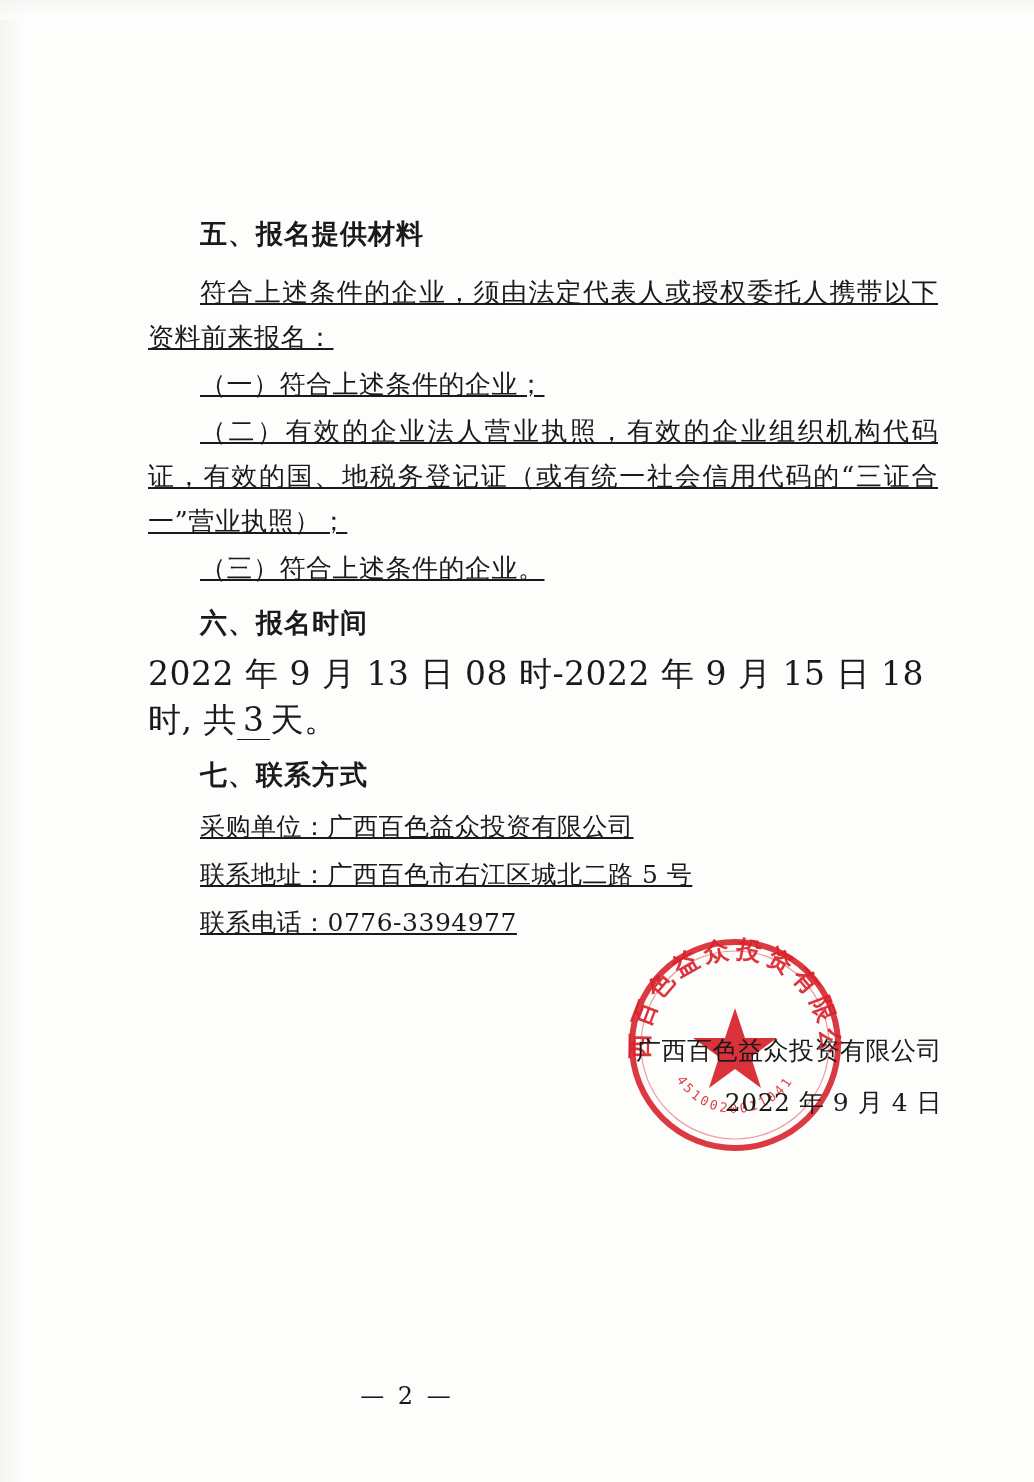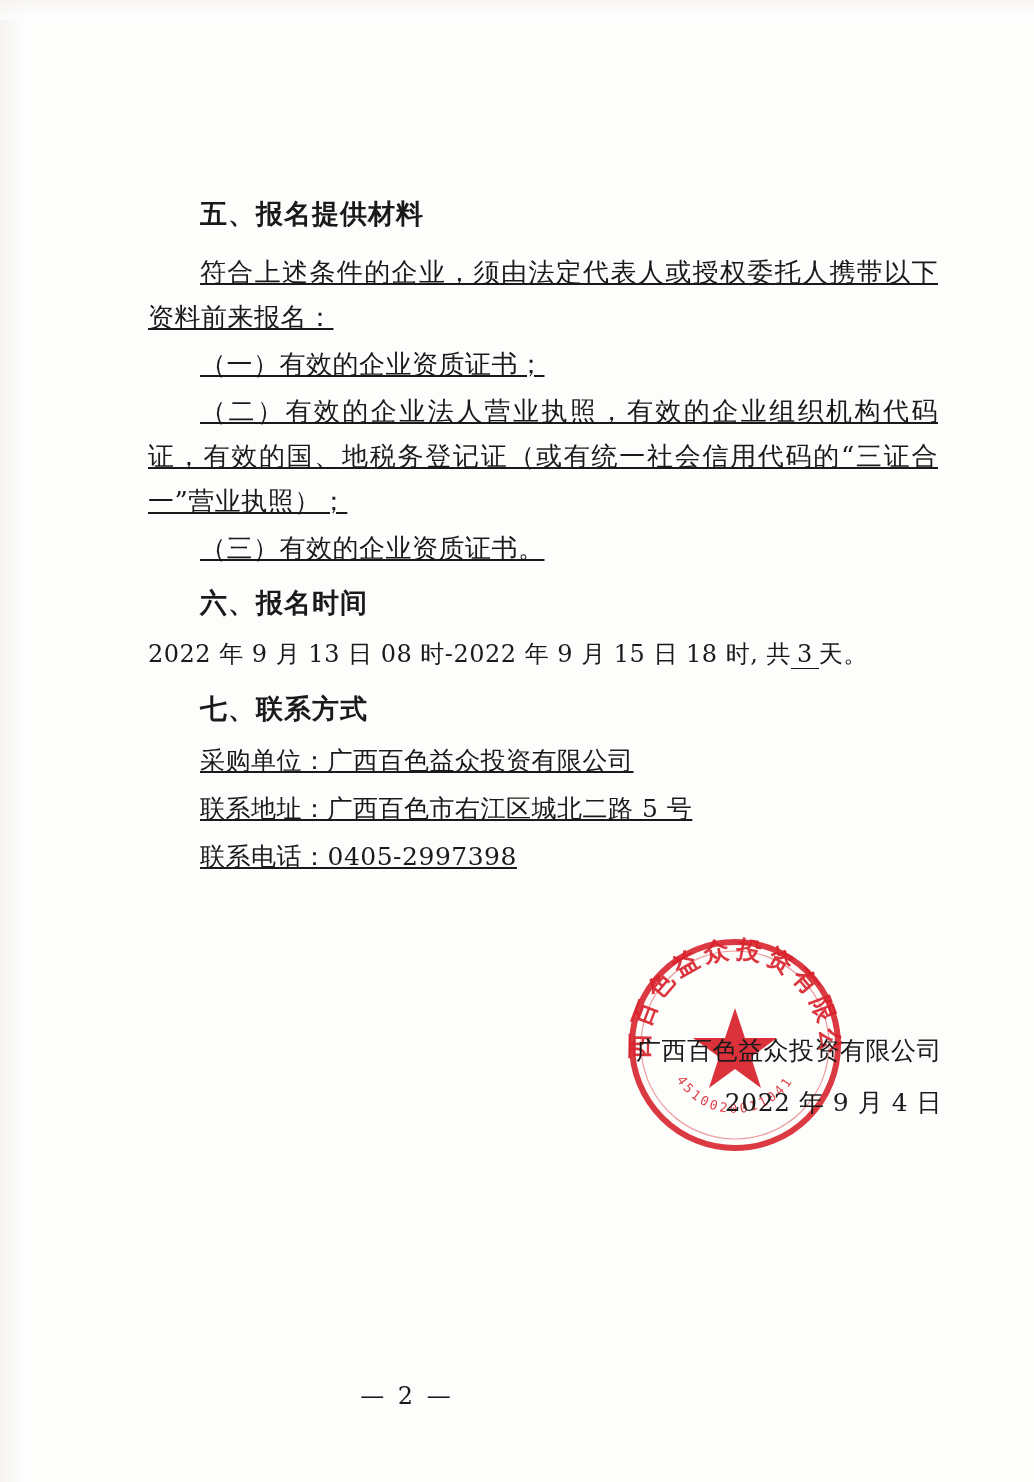--- a/index.html
+++ b/index.html
@@ -29,21 +29,21 @@
   }
   .scan-edge-top {
     position: absolute;
     left: 0; right: 0; top: 0; height: 20px;
     background: linear-gradient(to bottom, #f5f3f0, #ffffff);
     opacity: .7;
   }
   .content {
     position: absolute;
     left: 148px;
-    top: 196px;
+    top: 216px;
     width: 790px;
   }
   .heading {
     font-family: "DejaVu Sans", "Liberation Sans", sans-serif;
     font-weight: bold;
     font-size: 27px;
     letter-spacing: 1px;
     margin: 0 0 18px 0;
     padding-left: 52px;
   }
@@ -60,21 +60,21 @@
   }
   .heading2 {
     font-family: "DejaVu Sans", "Liberation Sans", sans-serif;
     font-weight: bold;
     font-size: 27px;
     letter-spacing: 1px;
     margin: 14px 0 10px 0;
     padding-left: 52px;
   }
   .line {
-    font-size: 24px;
+    font-size: 33px;
     line-height: 46px;
     margin: 0;
     letter-spacing: 0.5px;
   }
   .contact-line {
     font-size: 25px;
     line-height: 48px;
     margin: 0;
     padding-left: 52px;
     letter-spacing: 0.5px;
@@ -120,37 +120,37 @@
 <div class="page">
   <div class="scan-edge-left"></div>
   <div class="scan-edge-top"></div>
 
   <div class="content">
 
     <h2 class="heading">五、报名提供材料</h2>
 
     <p class="para indent">符合上述条件的企业，须由法定代表人或授权委托人携带以下资料前来报名：</p>
 
-    <p class="para indent">（一）有效的企业资质证书；</p>
+    <p class="para indent">（一）符合上述条件的企业；</p>
 
     <p class="para indent">（二）有效的企业法人营业执照，有效的企业组织机构代码证，有效的国、地税务登记证（或有统一社会信用代码的“三证合一”营业执照）；</p>
 
-    <p class="para indent">（三）有效的企业资质证书。</p>
+    <p class="para indent">（三）符合上述条件的企业。</p>
 
     <h2 class="heading2">六、报名时间</h2>
 
     <p class="line">
       <span>2022 年 9 月 13 日 08 时-2022 年 9 月 15 日 18 时, 共</span><span class="underlined">3</span><span>天。</span>
     </p>
 
     <h2 class="heading2">七、联系方式</h2>
 
     <p class="contact-line">采购单位：广西百色益众投资有限公司</p>
     <p class="contact-line">联系地址：广西百色市右江区城北二路 5 号</p>
-    <p class="contact-line">联系电话：0405-2997398</p>
+    <p class="contact-line">联系电话：0776-3394977</p>
   </div>
 
   <div class="stamp-wrap">
     <svg width="230" height="230" viewBox="0 0 230 230" xmlns="http://www.w3.org/2000/svg">
       <defs>
         <path id="arcTop" d="M 28 115 A 87 87 0 0 1 202 115" fill="none"></path>
         <path id="arcBottom" d="M 47 115 A 68 68 0 0 0 183 115" fill="none"></path>
       </defs>
       <g opacity="0.88" fill="none" stroke="#d8202a">
         <circle cx="115" cy="115" r="103" stroke-width="6"></circle>

